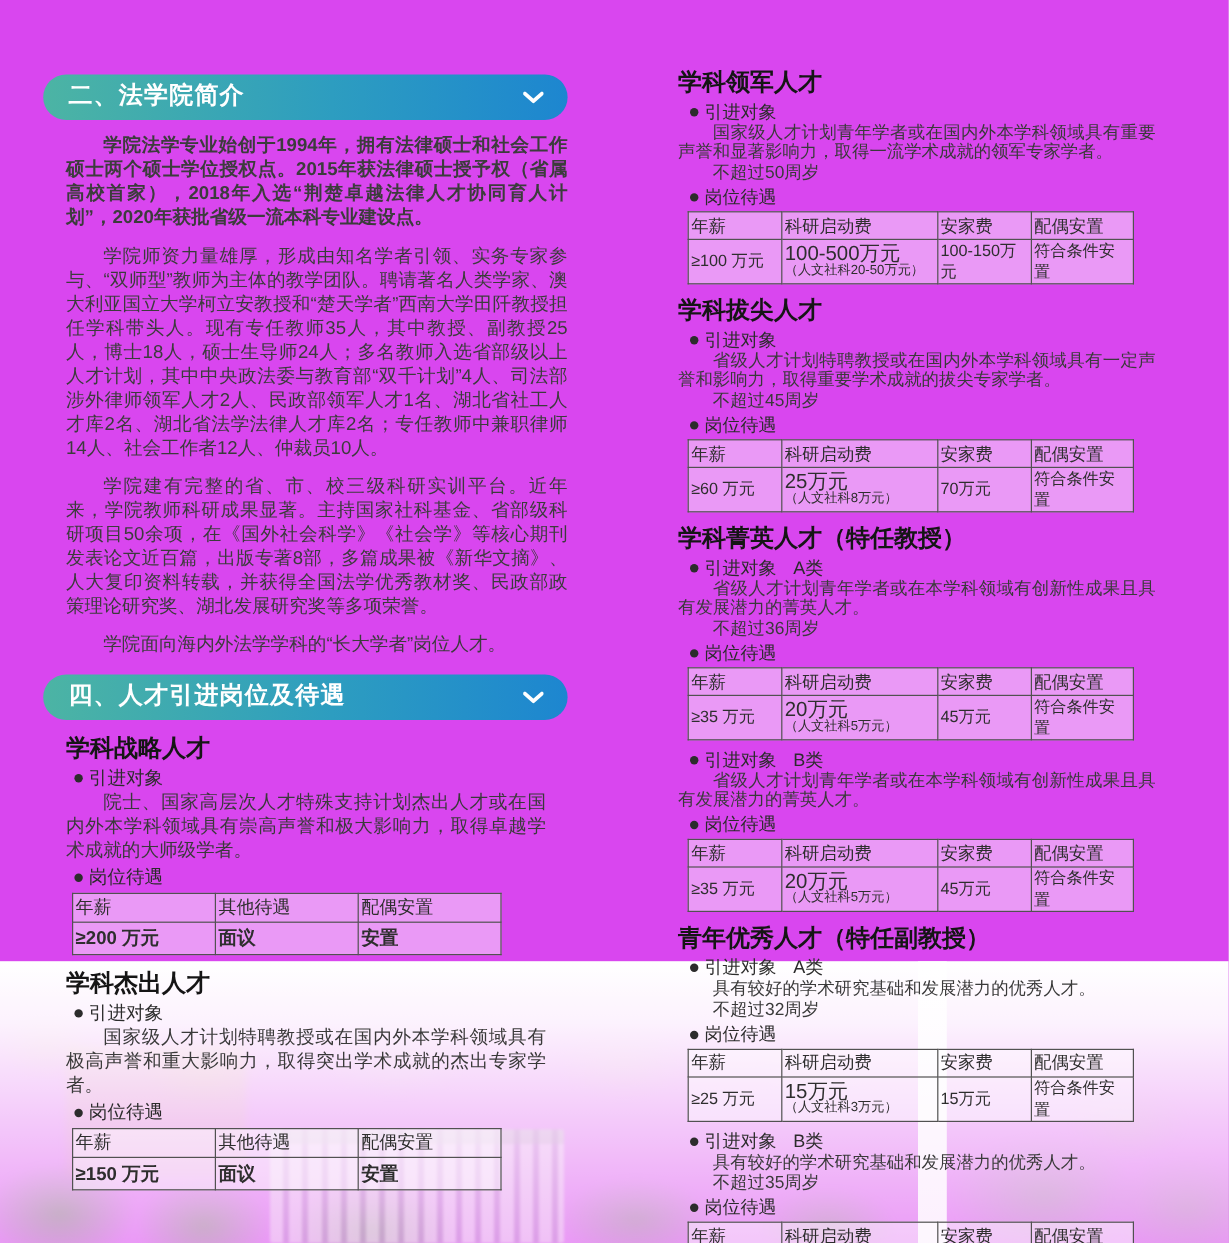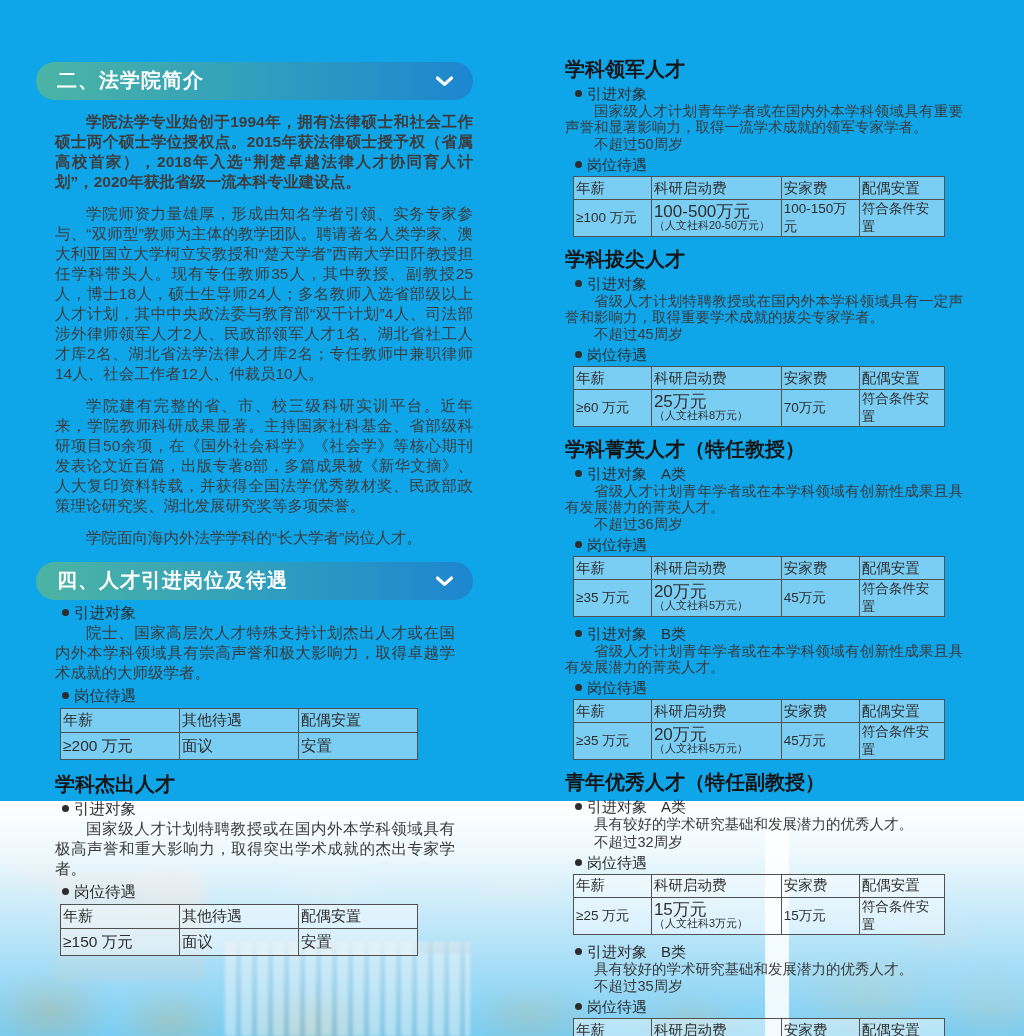--- a/index.html
+++ b/index.html
@@ -1,18 +1,18 @@
 <!DOCTYPE html>
 <html><head>
 <meta charset="utf-8">
 <style>
   html,body { margin:0; padding:0; background:#e8e8e8; }
   .page {
     position:relative; width:1024px; height:1036px; margin:0 auto;
-    background:#0ea5e9; overflow:hidden;
+    background:#d946ef; overflow:hidden;
     font-family:"Liberation Sans","DejaVu Sans",sans-serif;
     color:#3a3a3a;
   }
 
   
   .photo { position:absolute; left:0; bottom:0; width:1024px; height:235px; z-index:0; }
   .blob { position:absolute; filter:blur(3px); }
   .b-bldg-far { left:0; top:0; width:760px; height:120px;
     background:
       radial-gradient(60px 40px at 40px 70px, rgba(190,120,90,.30), rgba(190,120,90,0) 70%),
@@ -80,21 +80,21 @@
   .rpara { margin:3px 0 0; width:398px; font-size:14.5px; line-height:15.5px;
     text-indent:2em; text-align:justify; }
   .age { margin:2px 0 0; line-height:15px; text-align:left; }
 
   
   table.t { border-collapse:collapse; background:rgba(255,255,255,.45); }
   table.t th, table.t td { border:1.4px solid #515151; text-align:left; font-weight:normal;
     padding:0 2px; color:#2e2e2e; }
   table.t3 { width:358px; margin:5px 0 0 24px; }
   table.t3 th { font-size:15px;   height:23px; }
-  table.t3 td { font-size:15.5px; height:26px; }
+  table.t3 td { font-size:15.5px; height:26px;font-weight:bold; }
   table.t3 th { width:33.3%; }
   table.t4 { width:372px; margin:4px 0 0 8px; }
   table.t4 th { font-size:14.5px; height:22px; }
   table.t4 td { height:33px; font-size:13.5px; }
   table.t4 th:nth-child(1) { width:21%; }
   table.t4 th:nth-child(2) { width:35%; }
   table.t4 th:nth-child(3) { width:21%; }
   table.t4 th:nth-child(4) { width:23%; }
   td.salary { font-size:15px; }
   .cmain { display:block; font-size:17px; line-height:14px; }
@@ -136,20 +136,21 @@
 
     <div class="pill pill-2" style="margin-top:14px;">
       <span class="pill-text">四、人才引进岗位及待遇</span>
       <span class="chev">
         <svg viewBox="0 0 24 14" width="17" height="11">
             <path d="M2 2 L12 11 L22 2" fill="none" stroke="#ffffff" stroke-width="4.5" stroke-linecap="round" stroke-linejoin="round"></path>
           </svg>
       </span>
     </div>
 
+    <h3 class="talent-title">学科战略人才</h3>
     <div class="bullet-line">
       <span class="dot"></span>
       <span>引进对象</span>
     </div>
     <p class="ltarget">院士、国家高层次人才特殊支持计划杰出人才或在国内外本学科领域具有崇高声誉和极大影响力，取得卓越学术成就的大师级学者。</p>
     <div class="bullet-line">
       <span class="dot"></span>
       <span>岗位待遇</span>
     </div>
     <table class="t t3">

